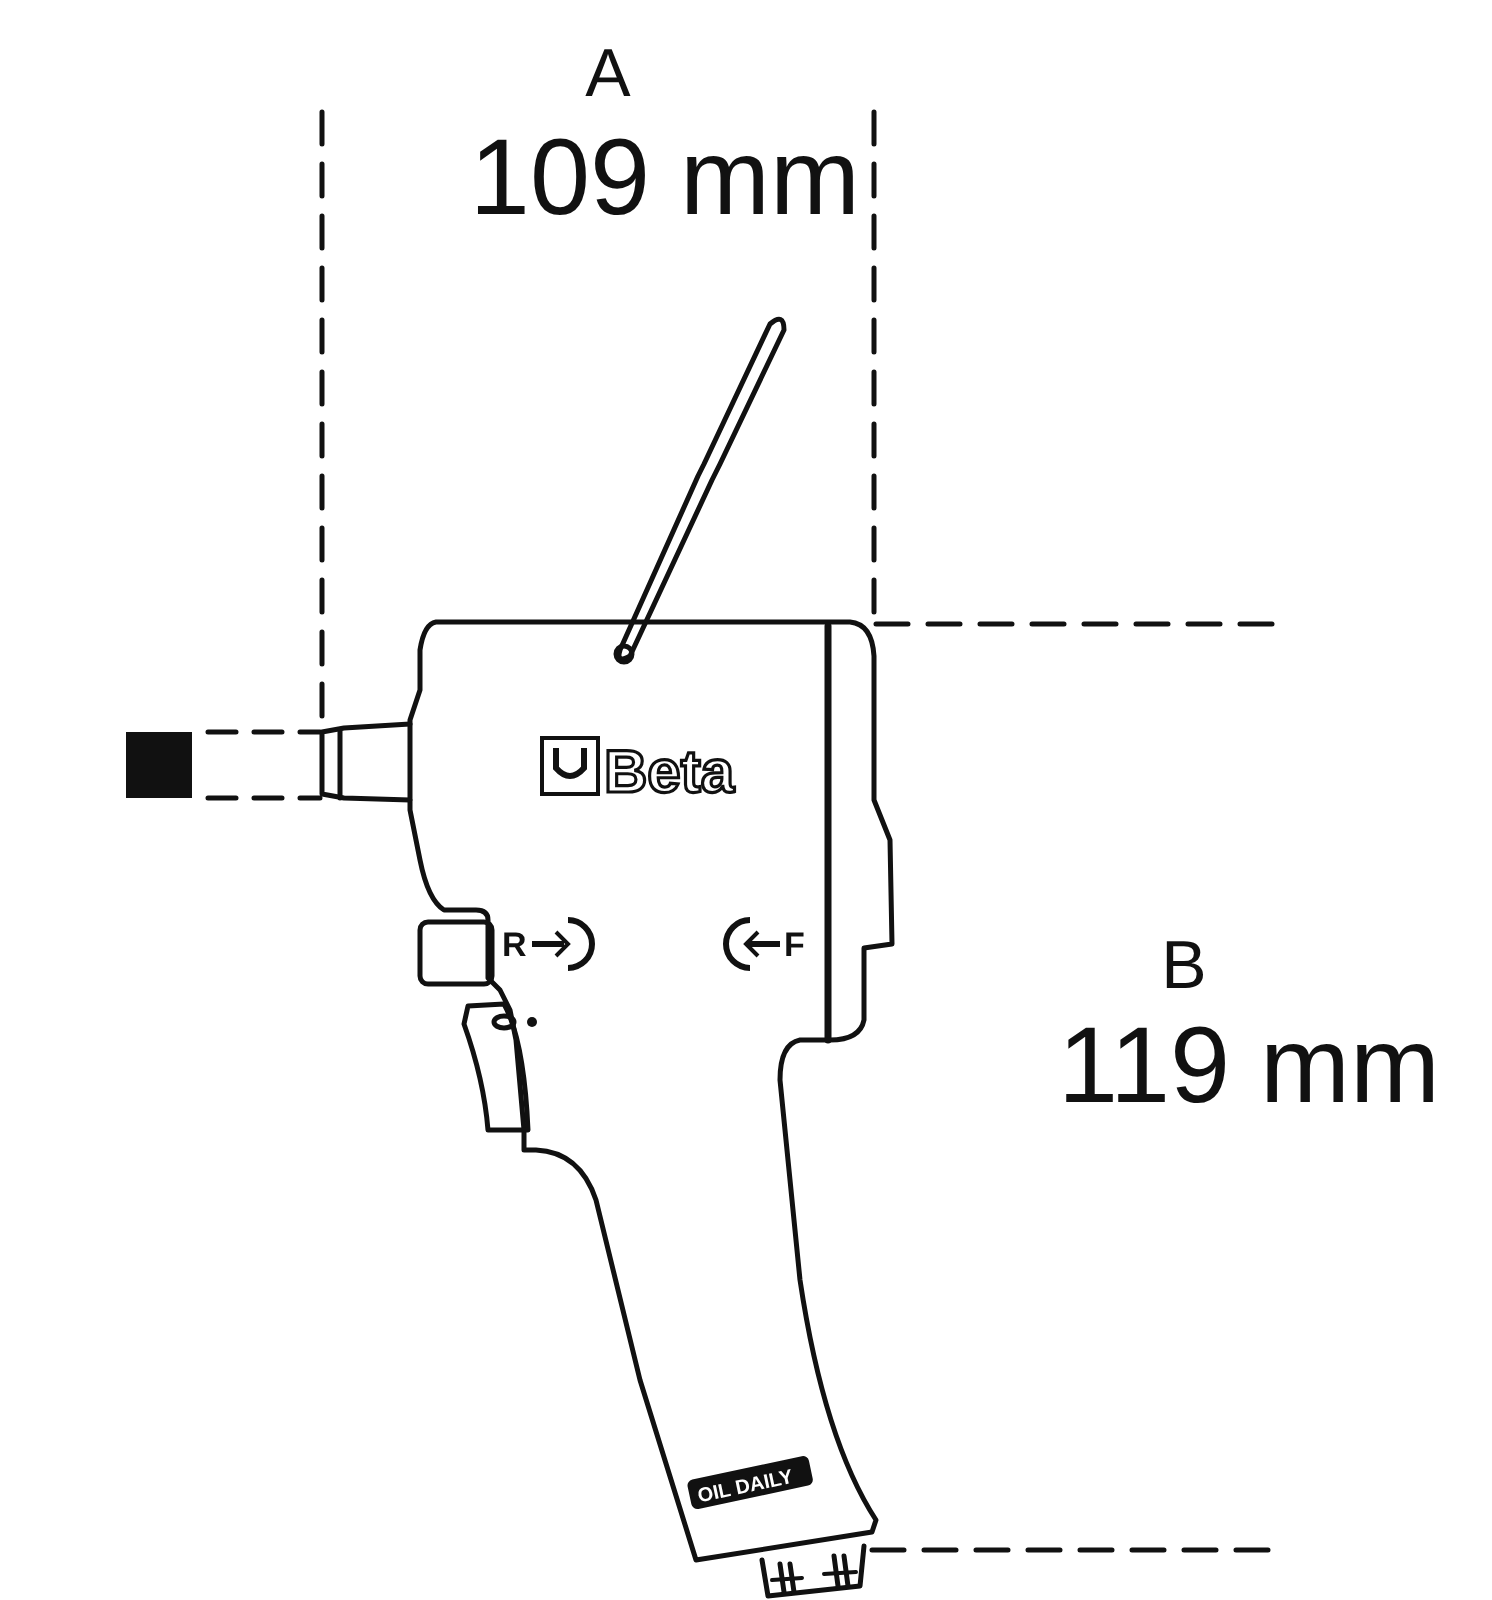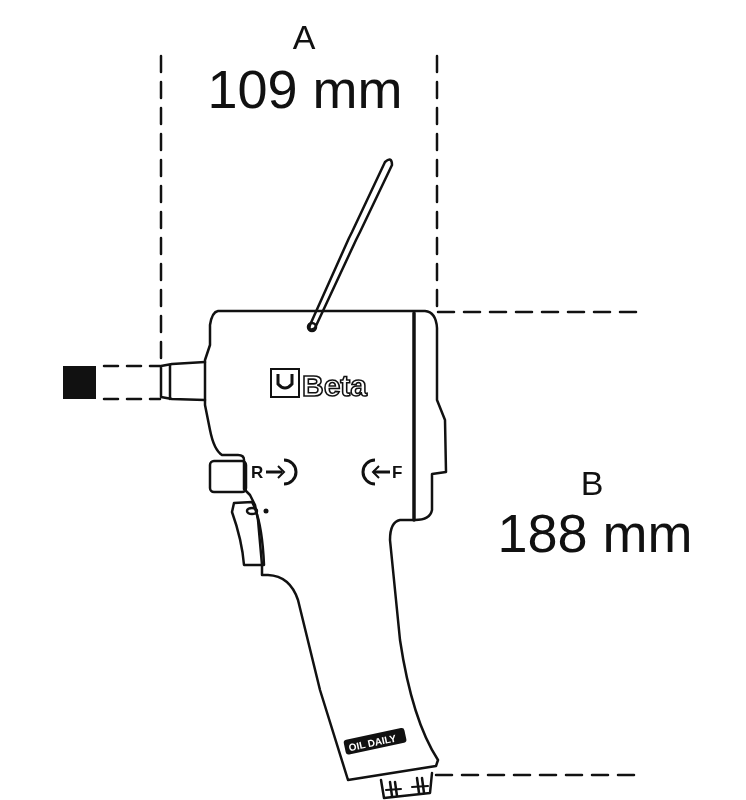--- a/index.html
+++ b/index.html
@@ -1,32 +1,32 @@
 <!DOCTYPE html>
 <html><head>
   <meta charset="utf-8">
   <style>
     html, body { margin: 0; padding: 0; background: #ffffff; }
     body { width: 746px; height: 800px; position: relative; overflow: hidden; font-family: "Liberation Sans", sans-serif; color: #111; }
     .dim-label { position: absolute; text-align: center; font-family: "Liberation Sans", sans-serif; color: #111; line-height: 1; }
     .dim-letter { font-size: 34px; }
-    .dim-value { font-size: 54px; }
+    .dim-value { font-size: 54px; text-align: right; }
     #dimA-letter { left: 254px; top: 20px; width: 100px; }
     #dimA-value { left: 180px; top: 62px; width: 250px; }
     #dimB-letter { left: 542px; top: 466px; width: 100px; }
     #dimB-value { left: 470px; top: 506px; width: 250px; }
     svg { position: absolute; left: 0; top: 0; }
   </style>
 </head>
 <body>
 
 <div class="dim-label dim-letter" id="dimA-letter">A</div>
 <div class="dim-label dim-value" id="dimA-value">109 mm</div>
 <div class="dim-label dim-letter" id="dimB-letter">B</div>
-<div class="dim-label dim-value" id="dimB-value">188 mm</div>
+<div class="dim-label dim-value" id="dimB-value">119 mm</div>
 
 <svg width="746" height="800" viewBox="0 0 746 800" xmlns="http://www.w3.org/2000/svg">
   <g fill="none" stroke="#111" stroke-width="2.5" stroke-linejoin="round" stroke-linecap="round">
 
     <line x1="161" y1="56" x2="161" y2="362" stroke-dasharray="16,10"></line>
     <line x1="437" y1="56" x2="437" y2="312" stroke-dasharray="16,10"></line>
 
     <line x1="438" y1="312" x2="640" y2="312" stroke-dasharray="16,10"></line>
     <line x1="436" y1="775" x2="636" y2="775" stroke-dasharray="16,10"></line>
 

